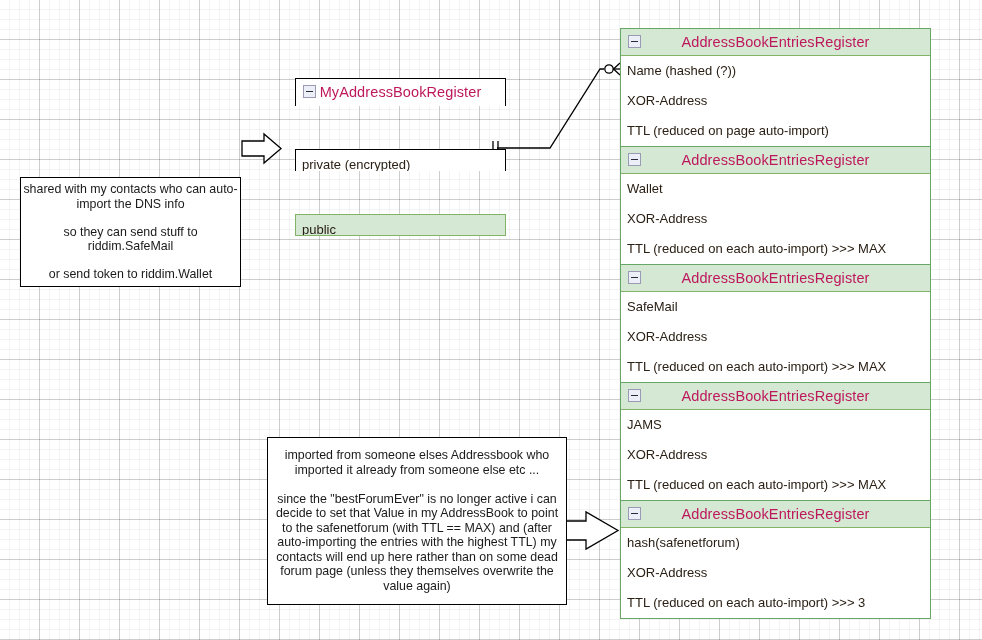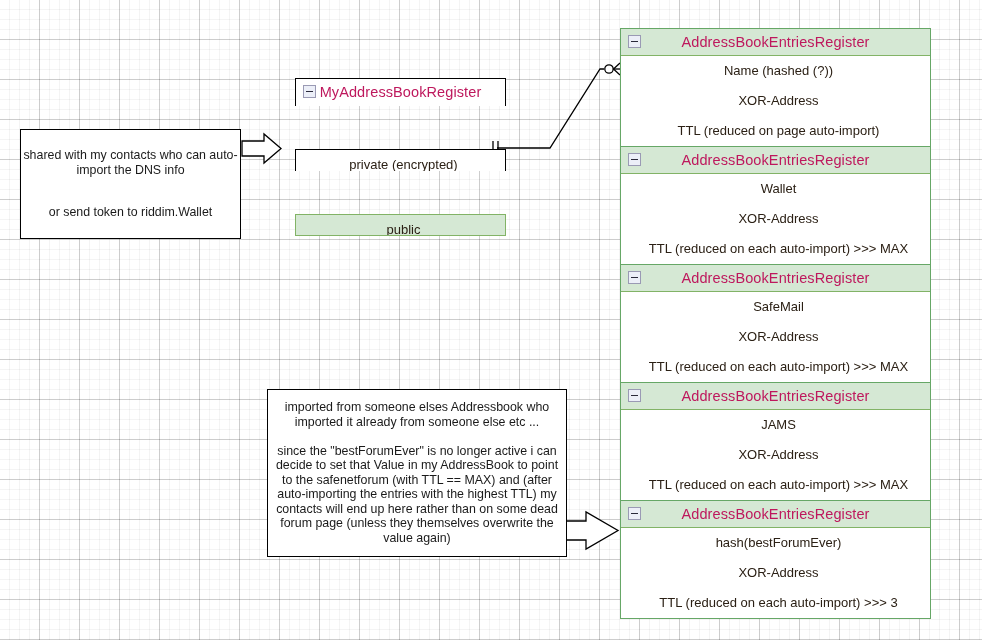--- a/index.html
+++ b/index.html
@@ -43,21 +43,20 @@
   .cls-row {
     position: relative;
     box-sizing: border-box;
     height: 30px;
     line-height: 29px;
     padding-left: 6px;
     font-size: 13px;
     color: #2b2015;
     white-space: nowrap;
     overflow: hidden;
-    text-align: center;
   }
 
   
   .er-block {
     position: absolute;
     left: 620px;
     top: 28px;
     width: 311px;
   }
   .er-table {
@@ -120,20 +119,21 @@
     font-size: 12.4px;
     line-height: 14.6px;
     color: #1a1a1a;
     text-align: center;
     display: flex;
     flex-direction: column;
     justify-content: center;
     align-items: center;
     padding: 4px 2px;
     white-space: pre-line;
+    margin-top: 48px;
   }
   .note p { margin: 0; }
   .note .gap { height: 14px; }
 
   #note-left  { left: 20px;  top: 129px; width: 221px; height: 110px; }
   #note-bottom{ left: 267px; top: 389px; width: 300px; height: 168px; }
 
   
   svg.overlay {
     position: absolute;
@@ -259,35 +259,36 @@
         <span>TTL (reduced on each auto-import) &gt;&gt;&gt; MAX</span>
       </div>
     </div>
 
     <div class="er-table">
       <div class="er-header cls-header">
         <span class="collapse-icon"></span>
         <span>AddressBookEntriesRegister</span>
       </div>
       <div class="er-row cls-row">
-        <span>hash(bestForumEver)</span>
+        <span>hash(safenetforum)</span>
       </div>
       <div class="er-row cls-row">
         <span>XOR-Address</span>
       </div>
       <div class="er-row cls-row">
         <span>TTL (reduced on each auto-import) &gt;&gt;&gt; 3</span>
       </div>
     </div>
 
   </div>
 
   <div class="note" id="note-left">
     <p>shared with my contacts who can auto-import the DNS info</p>
     <div class="gap"></div>
+    <p>so they can send stuff to riddim.SafeMail</p>
     <div class="gap"></div>
     <p>or send token to riddim.Wallet</p>
   </div>
 
   <div class="note" id="note-bottom">
     <p>imported from someone elses Addressbook who imported it already from someone else etc ...</p>
     <div class="gap"></div>
     <p>since the "bestForumEver" is no longer active i can decide to set that Value in my AddressBook to point to the safenetforum (with TTL == MAX) and (after auto-importing the entries with the highest TTL) my contacts will end up here rather than on some dead forum page (unless they themselves overwrite the value again)</p>
   </div>
 

